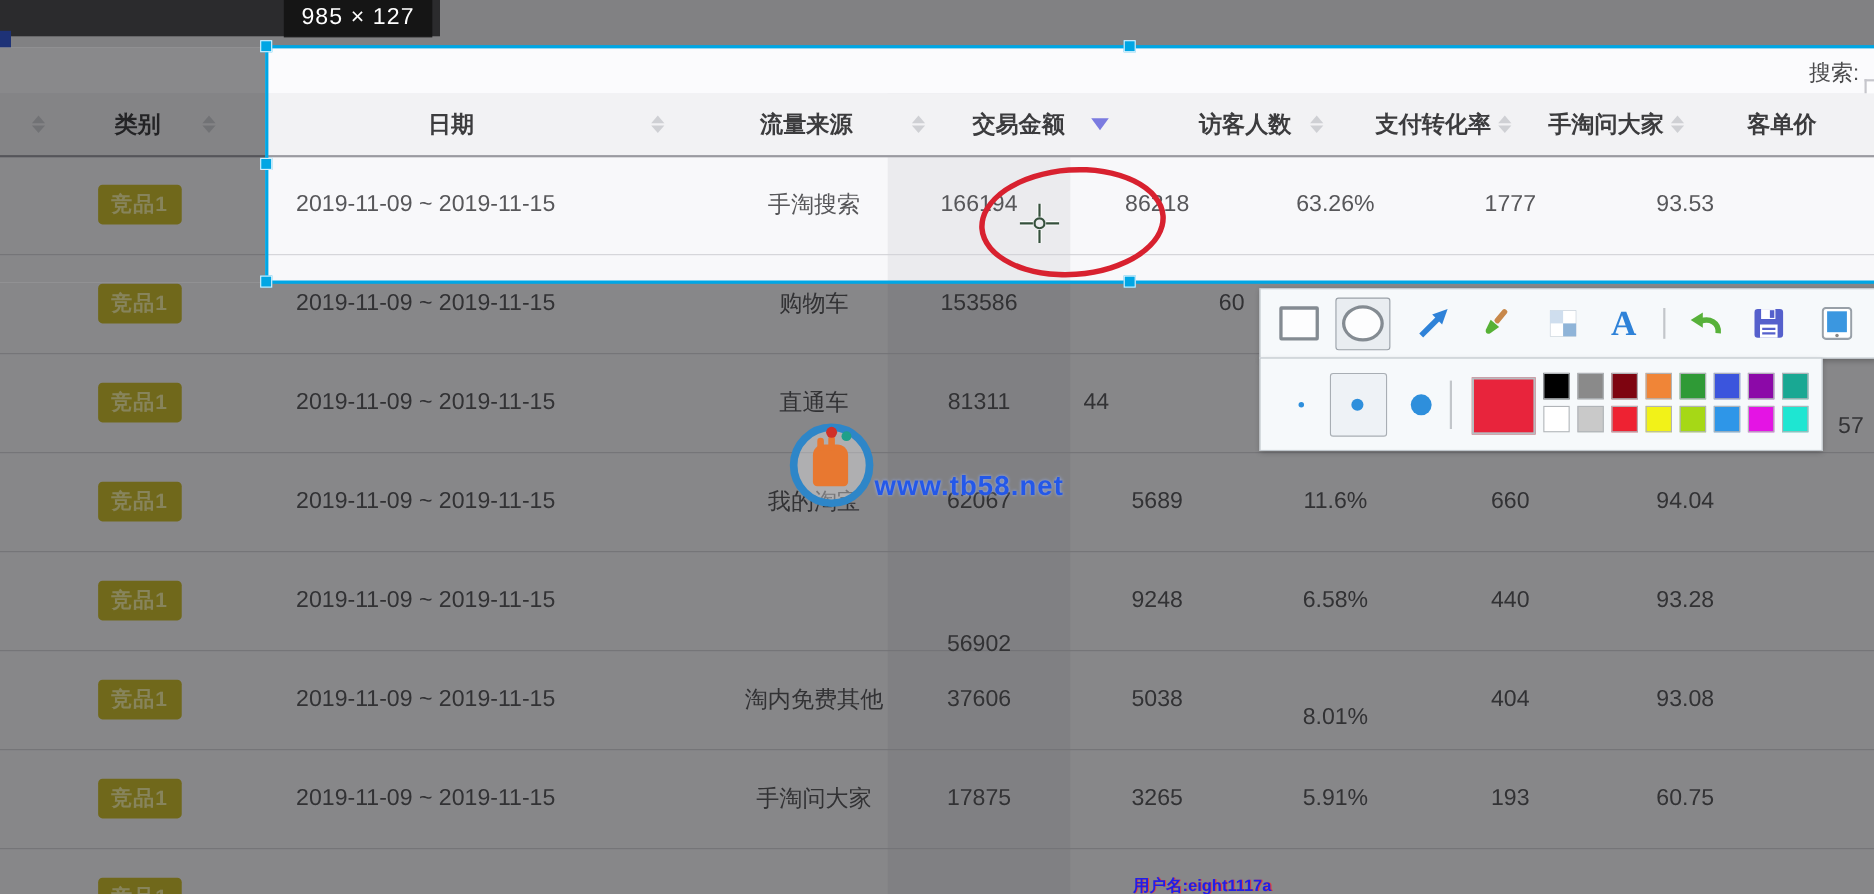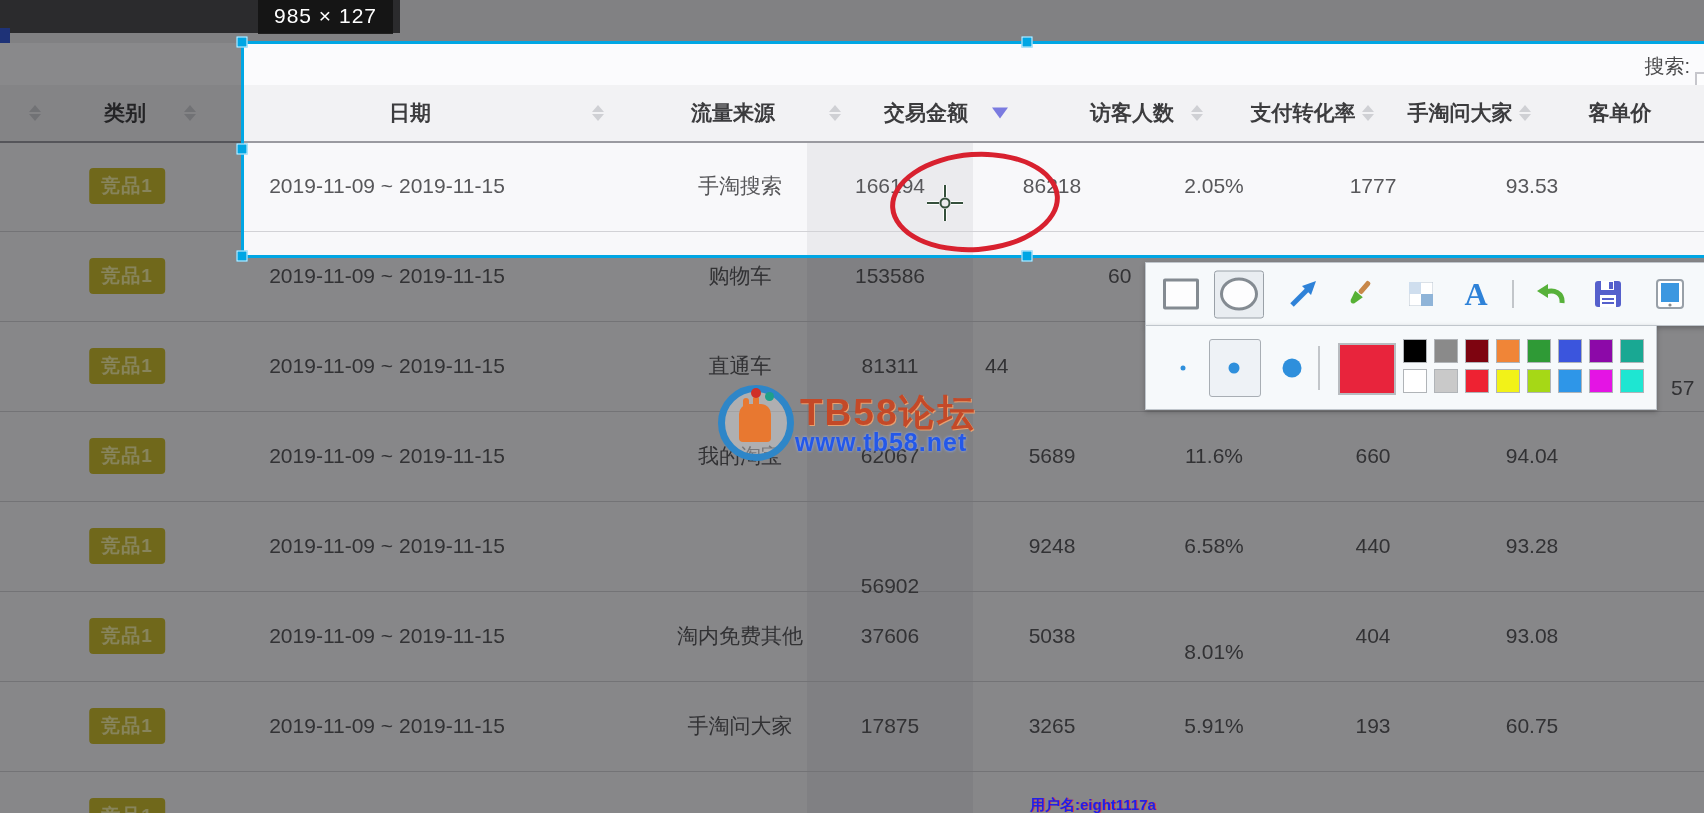--- a/index.html
+++ b/index.html
@@ -132,21 +132,21 @@
     <span class="hcell" style="left:1620px">客单价</span>
   </div>
 
   <div id="rows" class="abs">
       <div class="trow" style="top: 141px;">
         <span class="cell" style="left: 127px;"><span class="badge">竞品1</span></span>
         <span class="cell" style="left: 387px;">2019-11-09 ~ 2019-11-15</span>
         <span class="cell" style="left: 740px;">手淘搜索</span>
         <span class="cell" style="left: 890px;">166194</span>
         <span class="cell" style="left: 1052px;">86218</span>
-        <span class="cell" style="left: 1214px;">2.05%</span>
+        <span class="cell" style="left: 1214px;">63.26%</span>
         <span class="cell" style="left: 1373px;">1777</span>
         <span class="cell" style="left: 1532px;">93.53</span>
       </div>
       <div class="trow" style="top: 231px;">
         <span class="cell" style="left: 127px;"><span class="badge">竞品1</span></span>
         <span class="cell" style="left: 387px;">2019-11-09 ~ 2019-11-15</span>
         <span class="cell" style="left: 740px;">购物车</span>
         <span class="cell" style="left: 890px;">153586</span>
         <span class="cell frag" style="left: 1108px;">60</span>
       </div>
@@ -204,21 +204,20 @@
 
   <div id="dimtop" class="abs dim"></div>
   <div id="dimleft" class="abs dim"></div>
   <div id="dimbottom" class="abs dim"></div>
 
   <div id="wm-logo" class="abs">
     <div id="wm-hand"></div>
     <div id="wm-dot-red"></div>
     <div id="wm-dot-teal"></div>
   </div>
-  <div id="wm-title" class="abs">TB58论坛</div>
   <div id="wm-url" class="abs">www.tb58.net</div>
   <div id="wm-user" class="abs">用户名:eight1117a</div>
 
   <div id="selt" class="abs selline"></div>
   <div id="sell" class="abs selline"></div>
   <div id="selb" class="abs selline"></div>
   <div class="hdl" style="left:242px;top:42px"></div>
   <div class="hdl" style="left:1027px;top:42px"></div>
   <div class="hdl" style="left:242px;top:149px"></div>
   <div class="hdl" style="left:242px;top:256px"></div>

